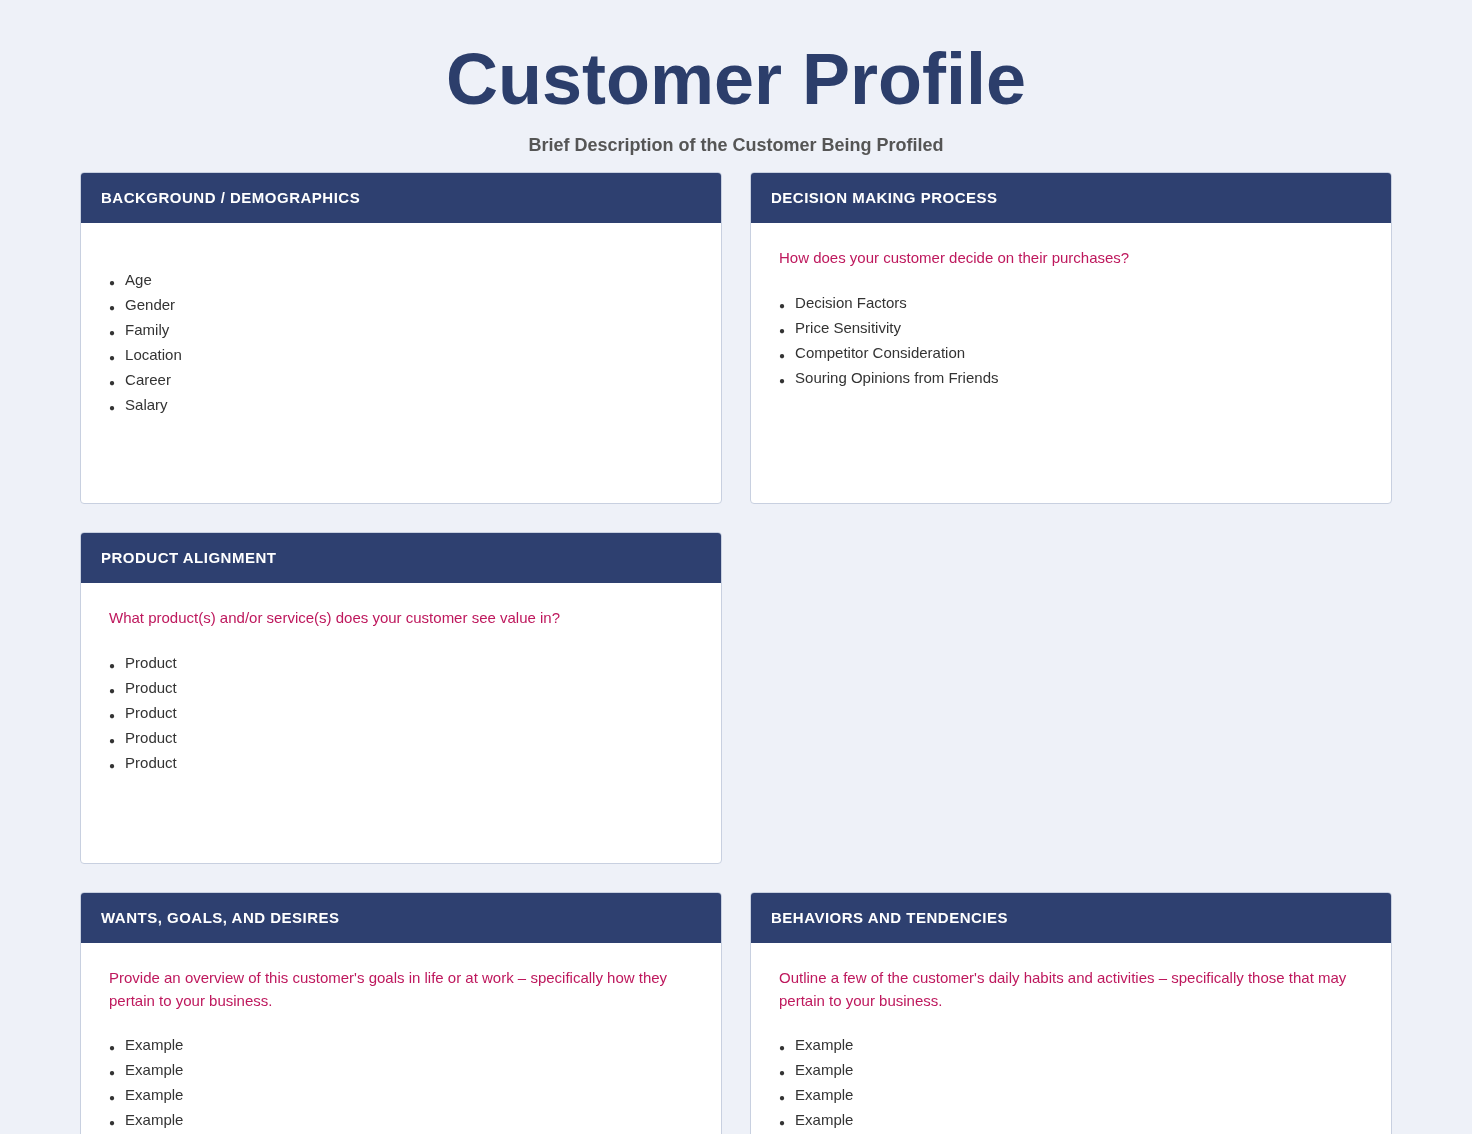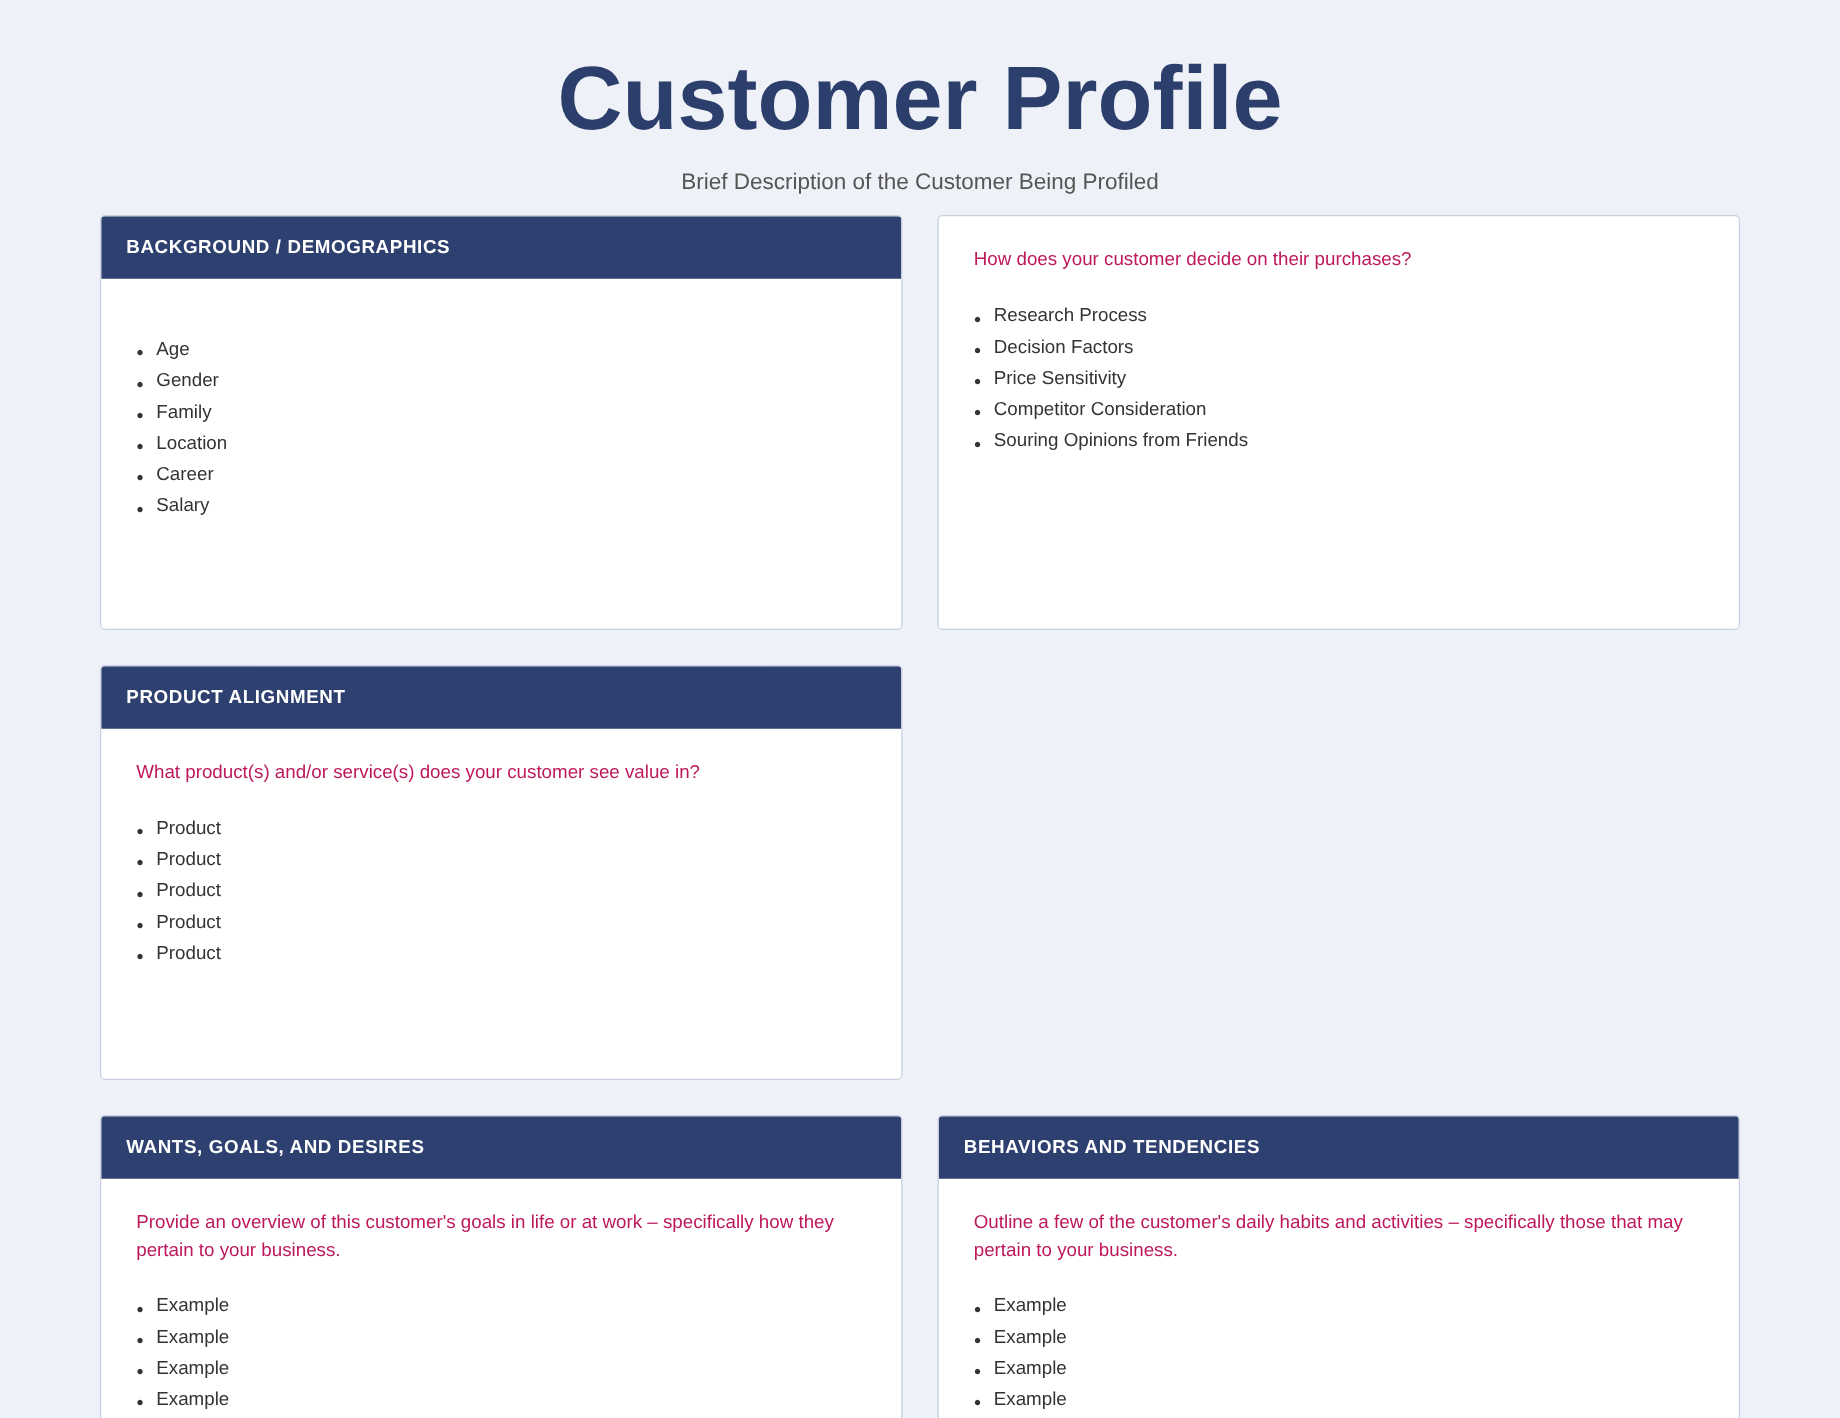--- a/index.html
+++ b/index.html
@@ -25,21 +25,21 @@
       font-size: 72px;
       font-weight: 900;
       color: #2c3e6b;
       line-height: 1.1;
       margin-bottom: 16px;
     }
 
     .page-subtitle {
       font-size: 18px;
       color: #555;
-      font-weight: 400;
+      font-weight: 700;
     }
 
     .cards-grid-top {
       display: grid;
       grid-template-columns: repeat(2, 1fr);
       gap: 28px;
       margin-bottom: 28px;
     }
 
     .cards-grid-bottom {
@@ -144,27 +144,27 @@
             <span>Career</span>
           </li>
         <li>
             <span>Salary</span>
           </li>
       </ul>
     </div>
   </div>
 
   <div class="card">
+    <div class="card-header">
+      <span class="card-header-title">DECISION MAKING PROCESS</span>
+    </div>
     <div class="card-body">
       <p class="card-description">How does your customer decide on their purchases?</p>
       <ul class="card-list">
         <li>
-            <span>Research Process</span>
-          </li>
-        <li>
             <span>Decision Factors</span>
           </li>
         <li>
             <span>Price Sensitivity</span>
           </li>
         <li>
             <span>Competitor Consideration</span>
           </li>
         <li>
             <span>Souring Opinions from Friends</span>

